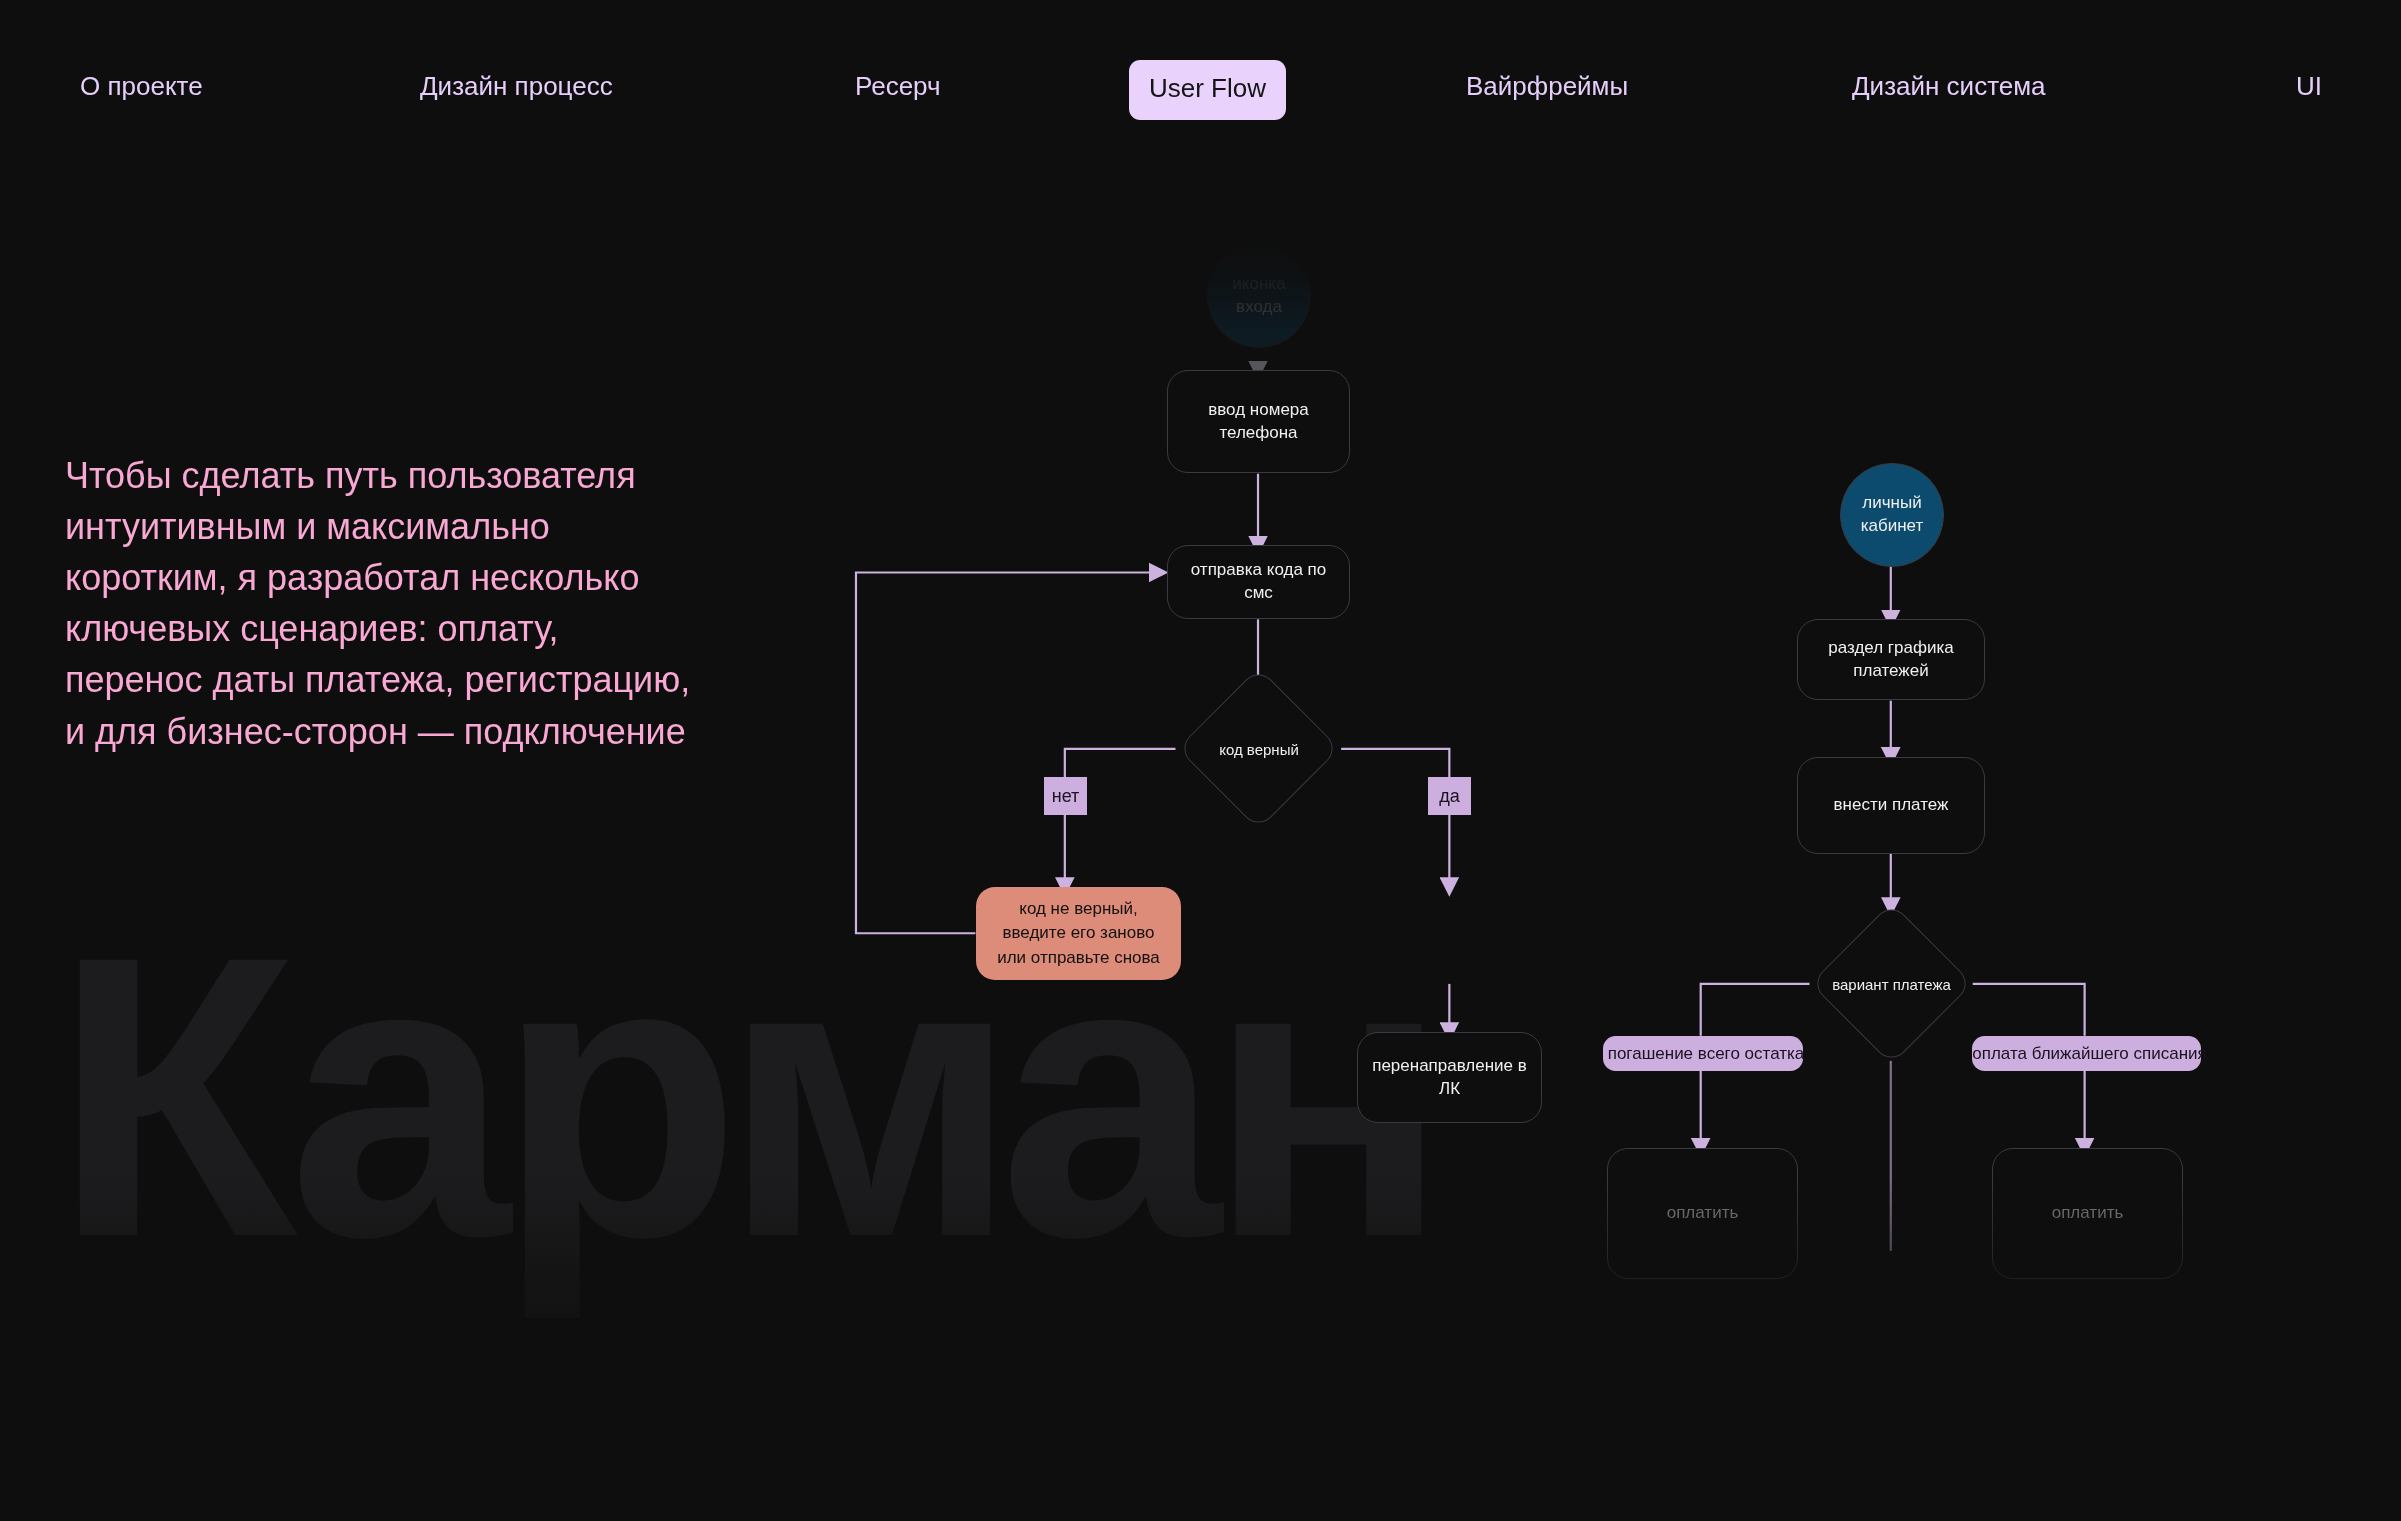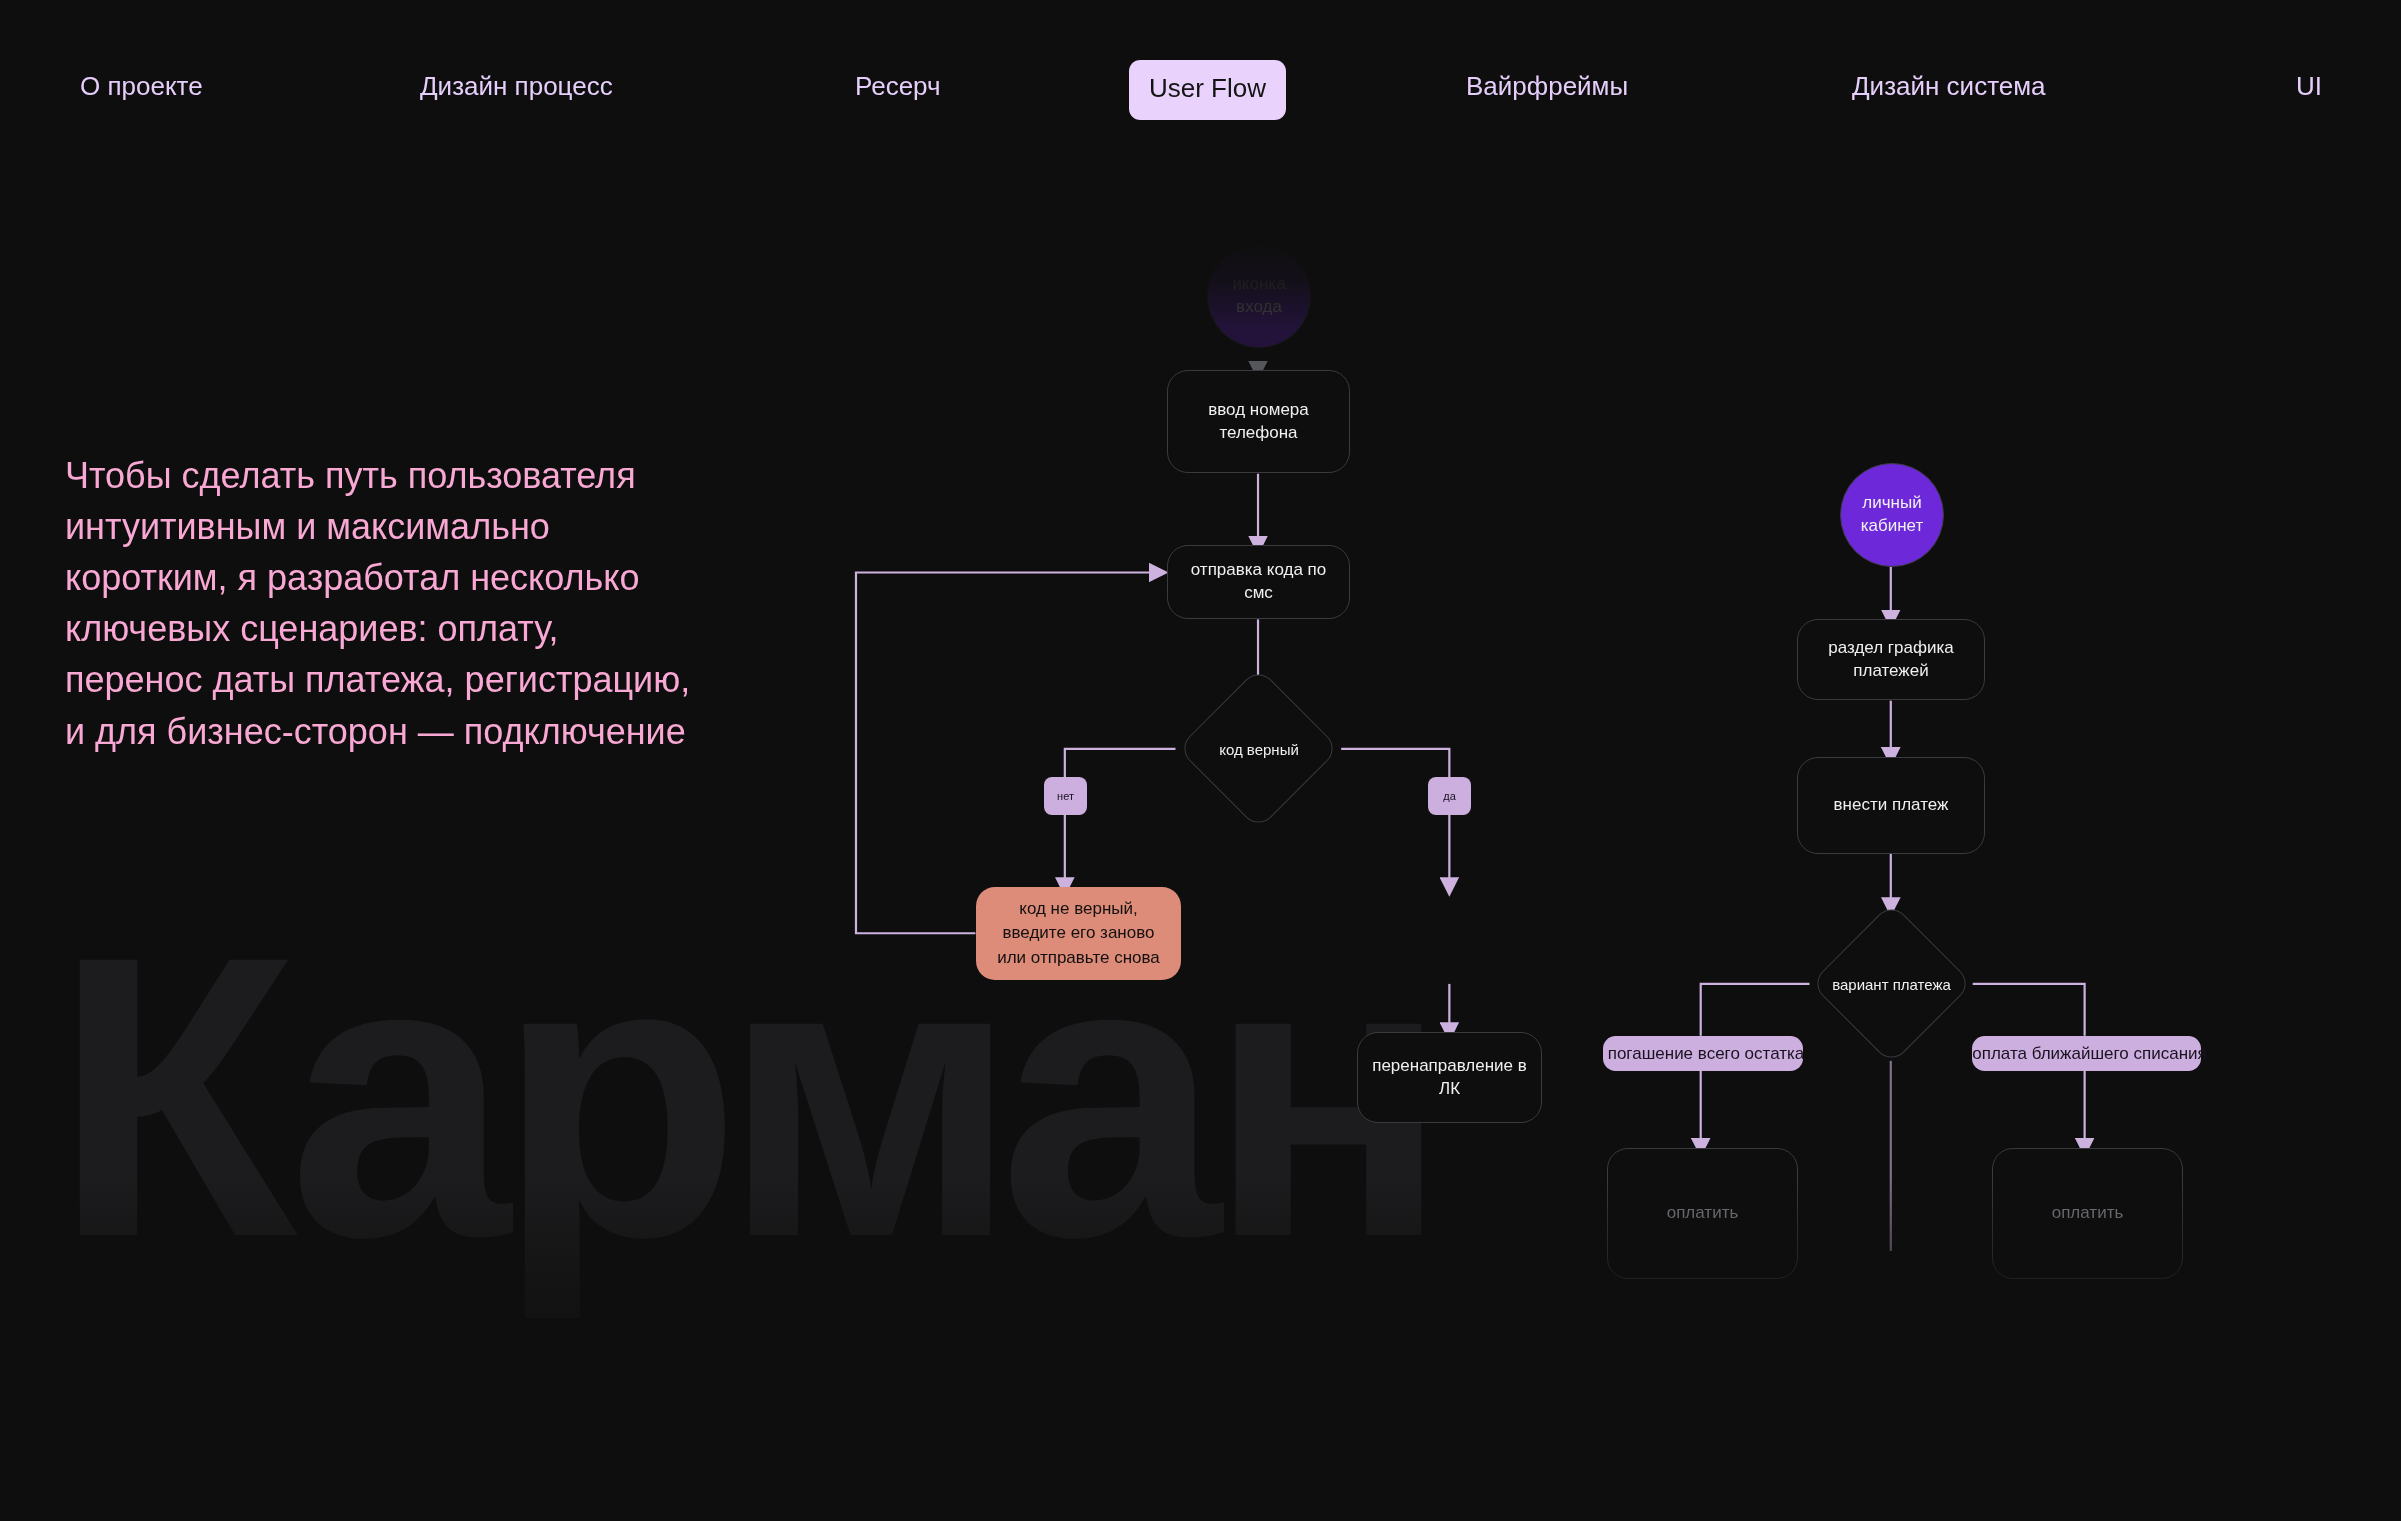--- a/index.html
+++ b/index.html
@@ -76,21 +76,21 @@
     padding:5px 12.5px;
   }
   .node.rect{
     border:1.3px solid #3A3A40;
     border-radius:21px;
     background:#0E0E0E;
   }
   .node.circle{
     border:1.3px solid #3A3A40;
     border-radius:50%;
-    background:#6d28d9;
+    background:#0c4a6e;
   }
   .diamond-shape{
     position:absolute;
     border:1.3px solid #3A3A40;
     border-radius:17.5px;
     background:#0E0E0E;
     transform:rotate(45deg);
   }
   .diamond-label{
     position:absolute;
@@ -103,22 +103,22 @@
     border-radius:19px;
     color:#14100F;
     font-size:17px;
     line-height:1.45;
   }
   .pill{
     position:absolute;
     display:flex;align-items:center;justify-content:center;
     background:#CCAEDF;
     color:#1A1320;
-    border-radius:8px;
-    font-size:11px;
+    border-radius:0;
+    font-size:18px;
     white-space:nowrap;
     padding:0 10px;
   }
   .pill.wide{ border-radius:12.5px; font-size:17px;padding-left:16px; }
 
   .faded-top{
     opacity:0.22;
   }
 
   

